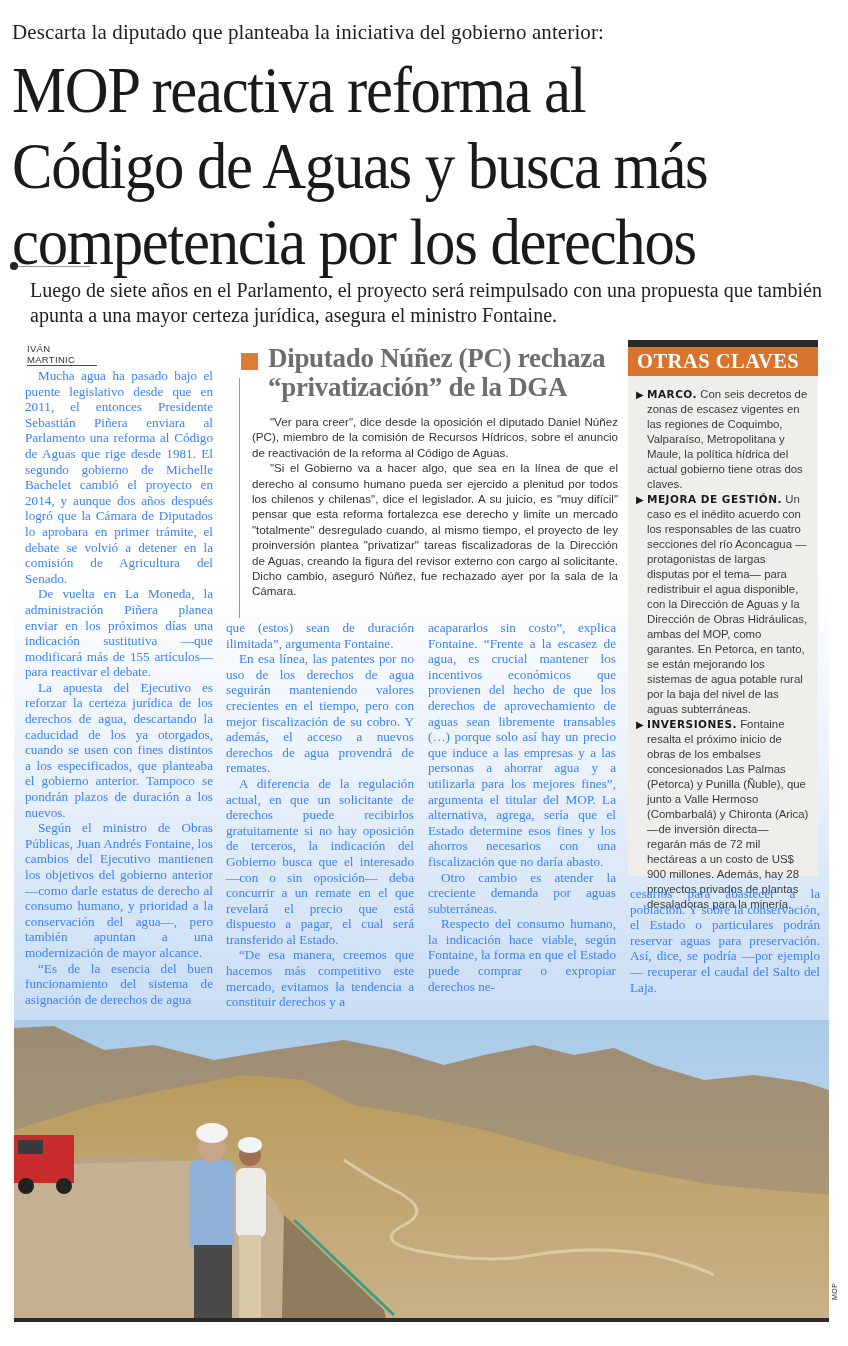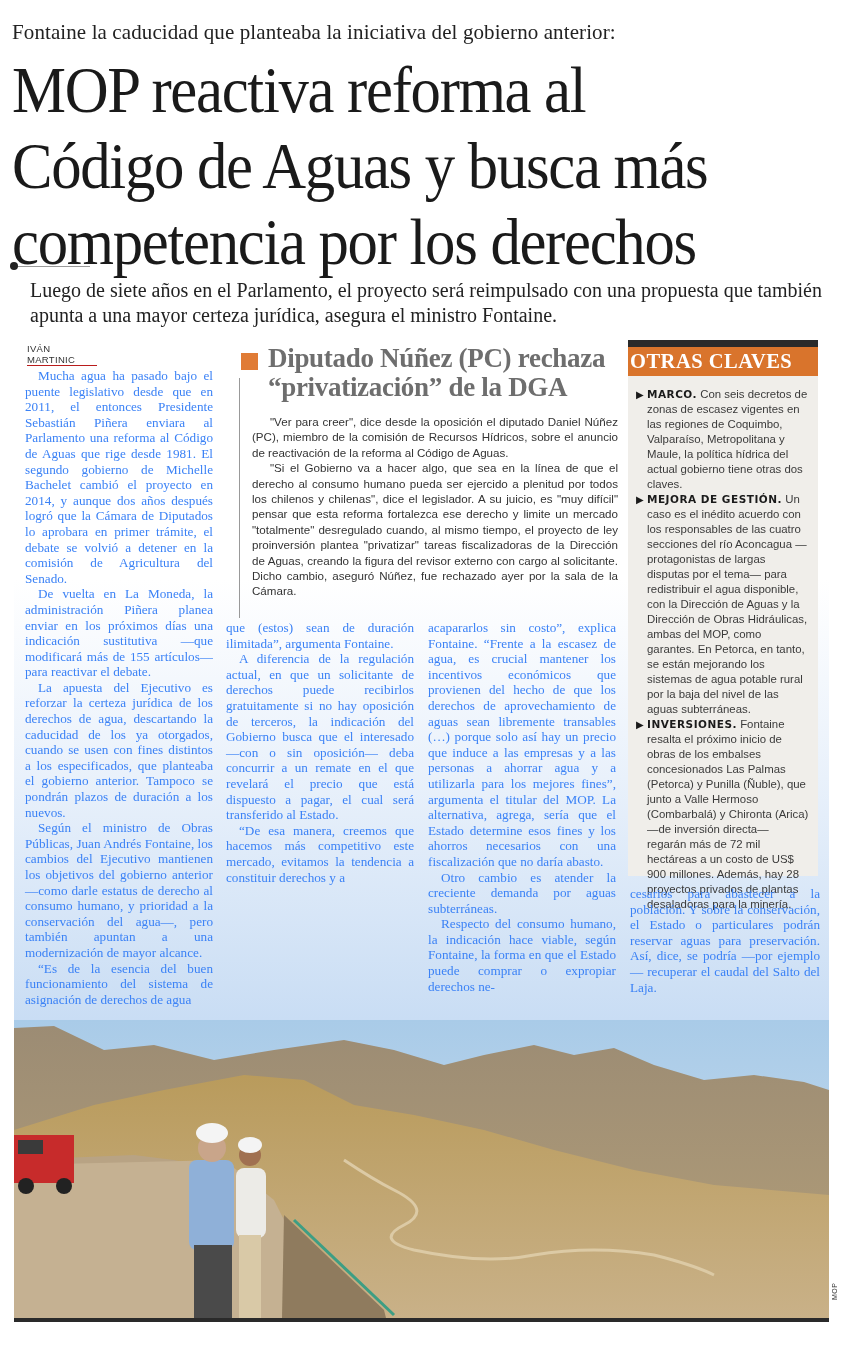--- a/index.html
+++ b/index.html
@@ -30,36 +30,36 @@
   .nunez { position: absolute; left: 238px; top: 336px; width: 380px; }
   .nunez-title { font-family: "Liberation Serif", serif; font-weight: bold; font-size: 27px; line-height: 29px; color: #6e6e6e; position: relative; padding-left: 30px; letter-spacing: -0.3px; margin-top: 8px; }
   .nunez-square { position: absolute; left: 3px; top: 9px; width: 17px; height: 17px; background: #e07b35; }
   .nunez-rule { position: absolute; left: 1px; top: 42px; width: 1px; height: 240px; background: #999; }
   .nunez-body { margin-top: 12px; padding-left: 14px; font-family: "Liberation Sans", sans-serif; font-size: 11.6px; line-height: 15.4px; color: #333; text-align: justify; }
   .nunez-body p { text-indent: 18px; }
 
   
   .claves { position: absolute; left: 628px; top: 340px; width: 190px; height: 536px; background: #f0eeea; }
   .claves-top { height: 7px; background: #2a2a2a; }
-  .claves-head { background: #d9742c; color: #ffffff; font-family: "Liberation Serif", serif; font-weight: bold; font-size: 20.5px; letter-spacing: 0.5px; padding: 3px 0 3px 2px; height: 29px; line-height: 23px; }
+  .claves-head { background: #d9742c; color: #ffffff; font-family: "Liberation Serif", serif; font-weight: bold; font-size: 20.5px; letter-spacing: 0.5px; padding: 3px 0 3px 9px; height: 29px; line-height: 23px; }
   .claves-body { padding: 11px 8px 0 8px; font-family: "Liberation Sans", sans-serif; font-size: 11.4px; line-height: 15px; color: #3a3a3a; }
   .clave { position: relative; padding-left: 11px; }
   .clave .arrow { position: absolute; left: 0; top: 0; font-size: 10px; color: #1a1a1a; }
   .clave .label { font-family: "DejaVu Sans", sans-serif; font-weight: bold; font-size: 10.5px; letter-spacing: 0.5px; color: #1a1a1a; }
 
   
   .photo { position: absolute; left: 14px; top: 1020px; width: 815px; height: 298px; overflow: hidden; background: #c8b593; }
   .photo svg { display: block; }
   .photo-bottom { position: absolute; left: 14px; top: 1318px; width: 815px; height: 4px; background: #2a2a2a; }
   .credit { position: absolute; left: 831px; top: 1300px; font-family: "Liberation Sans", sans-serif; font-size: 7px; color: #333; transform: rotate(-90deg); transform-origin: left top; letter-spacing: 0.5px; }
 </style>
 </head>
 <body>
 
-<div class="kicker">Fontaine la caducidad que planteaba la iniciativa del gobierno anterior:</div>
+<div class="kicker">Descarta la diputado que planteaba la iniciativa del gobierno anterior:</div>
 
 <div class="headline">
   <div>MOP reactiva reforma al</div>
   <div>Código de Aguas y busca más</div>
   <div>competencia por los derechos</div>
 </div>
 
 <div class="bullet-rule"></div>
 <div class="bullet-dot"></div>
 
@@ -84,20 +84,21 @@
   </div>
   <div class="nunez-rule"></div>
   <div class="nunez-body">
     <p>"Ver para creer", dice desde la oposición el diputado Daniel Núñez (PC), miembro de la comisión de Recursos Hídricos, sobre el anuncio de reactivación de la reforma al Código de Aguas.</p>
     <p>"Si el Gobierno va a hacer algo, que sea en la línea de que el derecho al consumo humano pueda ser ejercido a plenitud por todos los chilenos y chilenas", dice el legislador. A su juicio, es "muy difícil" pensar que esta reforma fortalezca ese derecho y limite un mercado "totalmente" desregulado cuando, al mismo tiempo, el proyecto de ley proinversión plantea "privatizar" tareas fiscalizadoras de la Dirección de Aguas, creando la figura del revisor externo con cargo al solicitante. Dicho cambio, aseguró Núñez, fue rechazado ayer por la sala de la Cámara.</p>
   </div>
 </div>
 
 <div class="col col2">
   <p class="noindent">que (estos) sean de duración ilimitada”, argumenta Fontaine.</p>
+  <p>En esa línea, las patentes por no uso de los derechos de agua seguirán manteniendo valores crecientes en el tiempo, pero con mejor fiscalización de su cobro. Y además, el acceso a nuevos derechos de agua provendrá de remates.</p>
   <p>A diferencia de la regulación actual, en que un solicitante de derechos puede recibirlos gratuitamente si no hay oposición de terceros, la indicación del Gobierno busca que el interesado —con o sin oposición— deba concurrir a un remate en el que revelará el precio que está dispuesto a pagar, el cual será transferido al Estado.</p>
   <p>“De esa manera, creemos que hacemos más competitivo este mercado, evitamos la tendencia a constituir derechos y a</p>
 </div>
 
 <div class="col col3">
   <p class="noindent">acapararlos sin costo”, explica Fontaine. “Frente a la escasez de agua, es crucial mantener los incentivos económicos que provienen del hecho de que los derechos de aprovechamiento de aguas sean libremente transables (…) porque solo así hay un precio que induce a las empresas y a las personas a ahorrar agua y a utilizarla para los mejores fines”, argumenta el titular del MOP. La alternativa, agrega, sería que el Estado determine esos fines y los ahorros necesarios con una fiscalización que no daría abasto.</p>
   <p>Otro cambio es atender la creciente demanda por aguas subterráneas.</p>
   <p>Respecto del consumo humano, la indicación hace viable, según Fontaine, la forma en que el Estado puede comprar o expropiar derechos ne-</p>
 </div>
 

